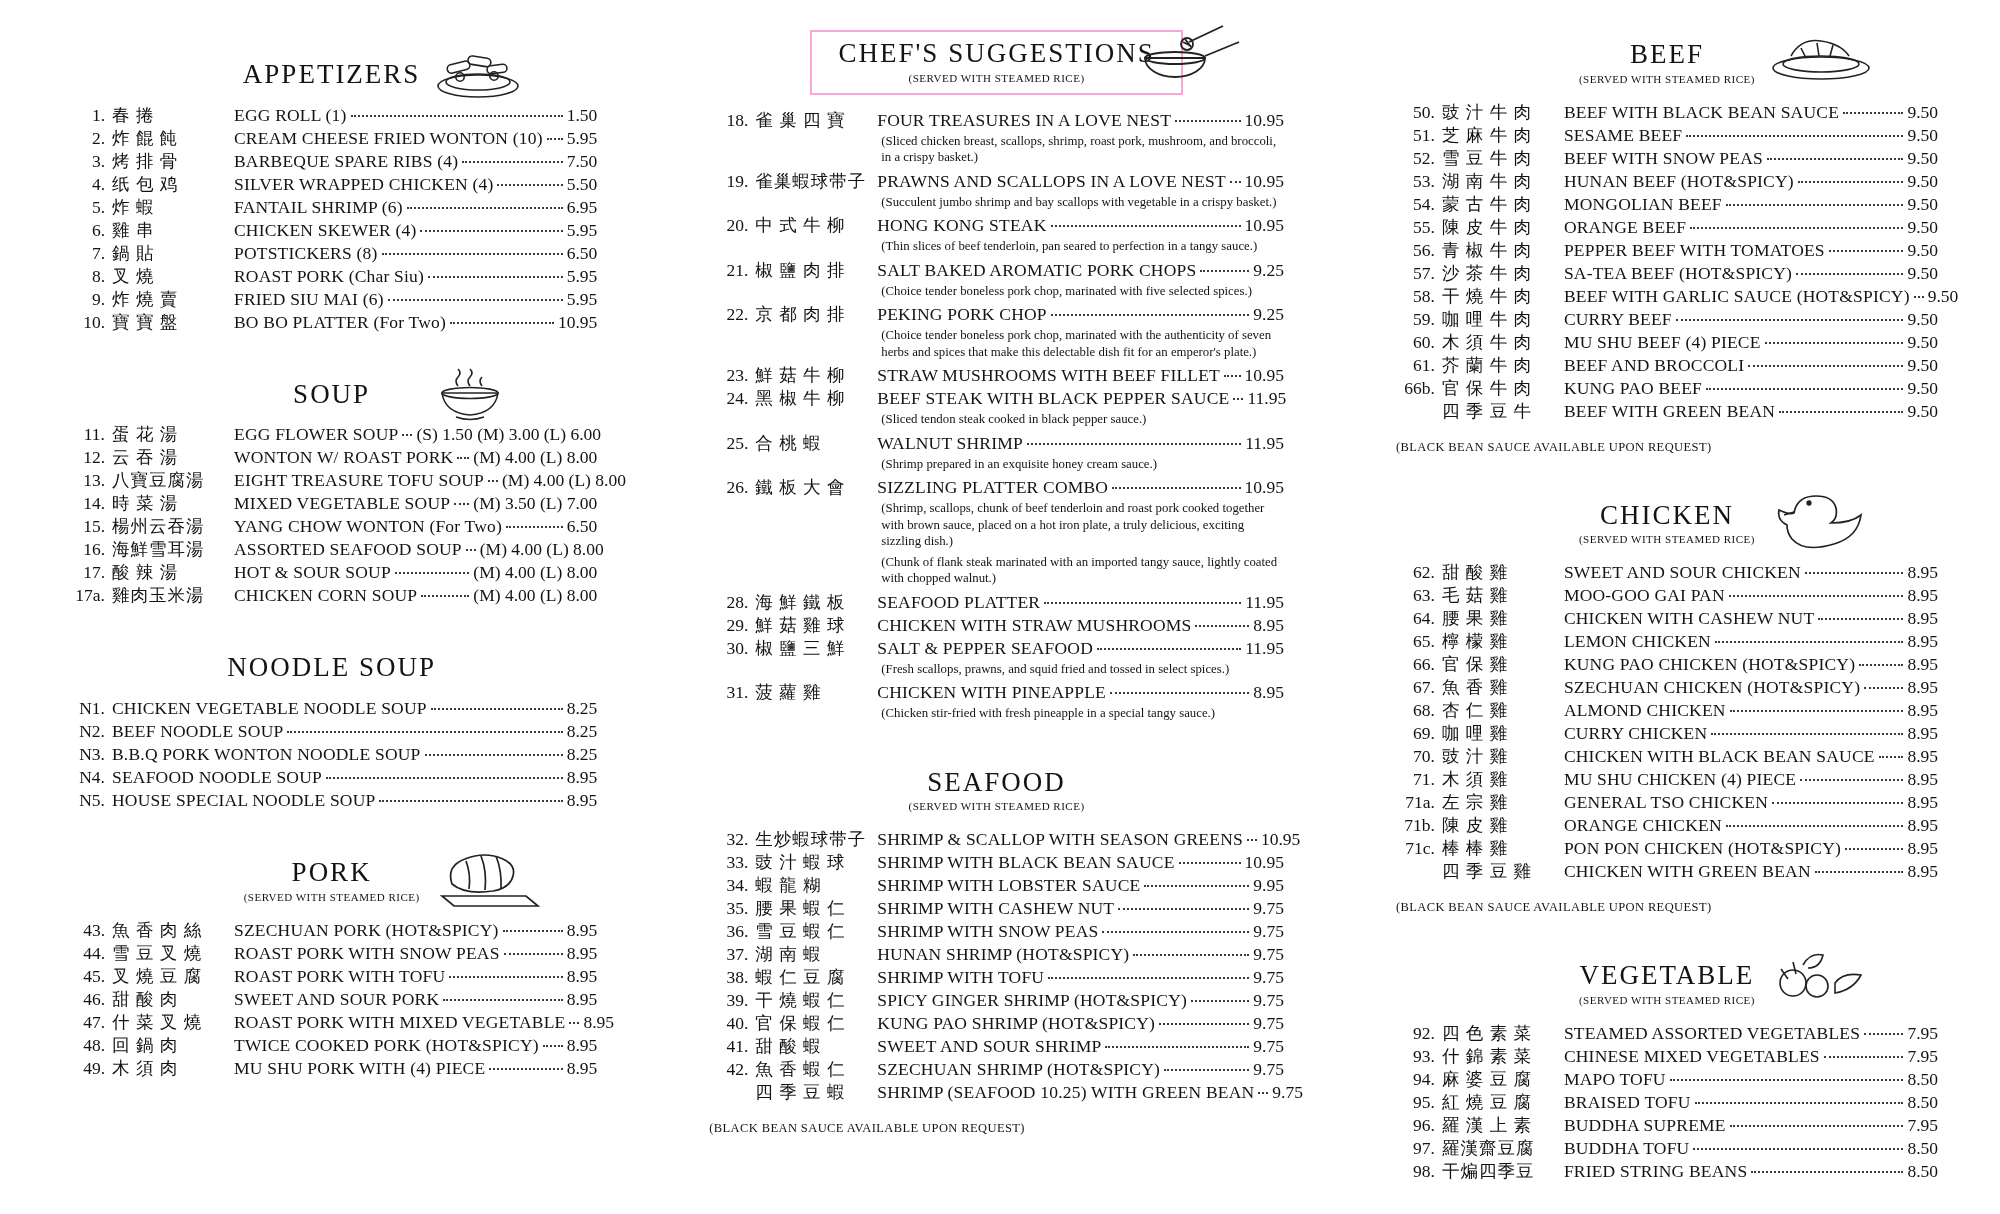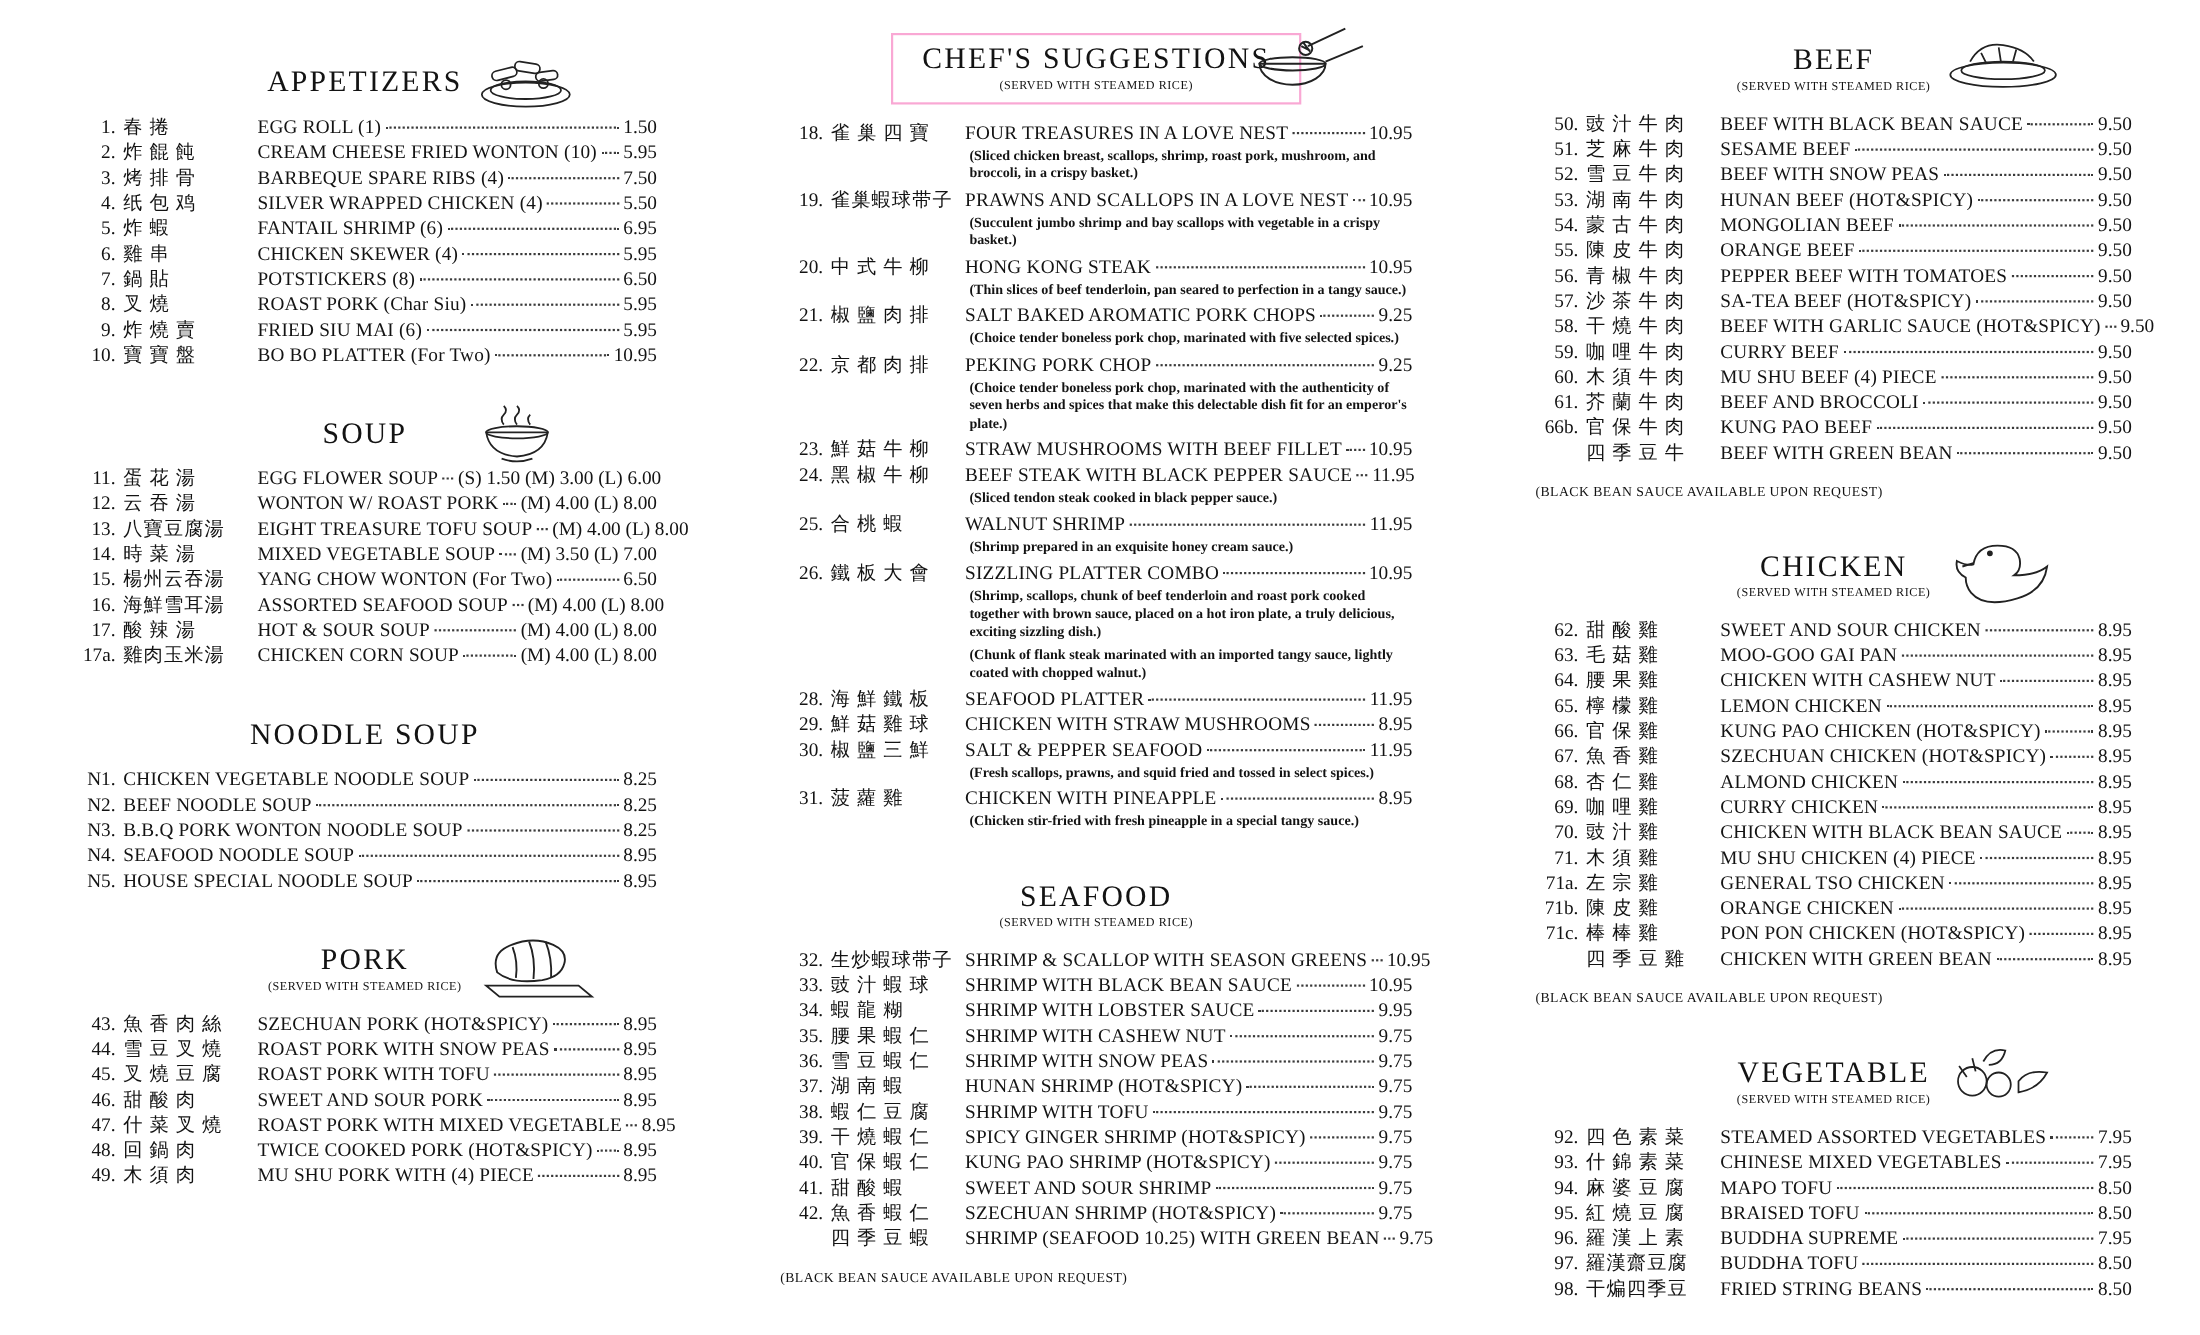--- a/index.html
+++ b/index.html
@@ -77,21 +77,20 @@
     transform:translateY(-4px);
   }
   .price { flex:none; text-align:right; }
 
   .desc {
     font-size:12.8px;
     line-height:16.5px;
     margin:1px 0 4px 172px;
     max-width:405px;
     white-space:normal;
-    font-weight:bold;
   }
   .section-footnote {
     text-align:left;
     font-size:12.5px;
     letter-spacing:0.4px;
     margin-top:17px;
   }
   svg { display:block; }
 </style>
 </head>

